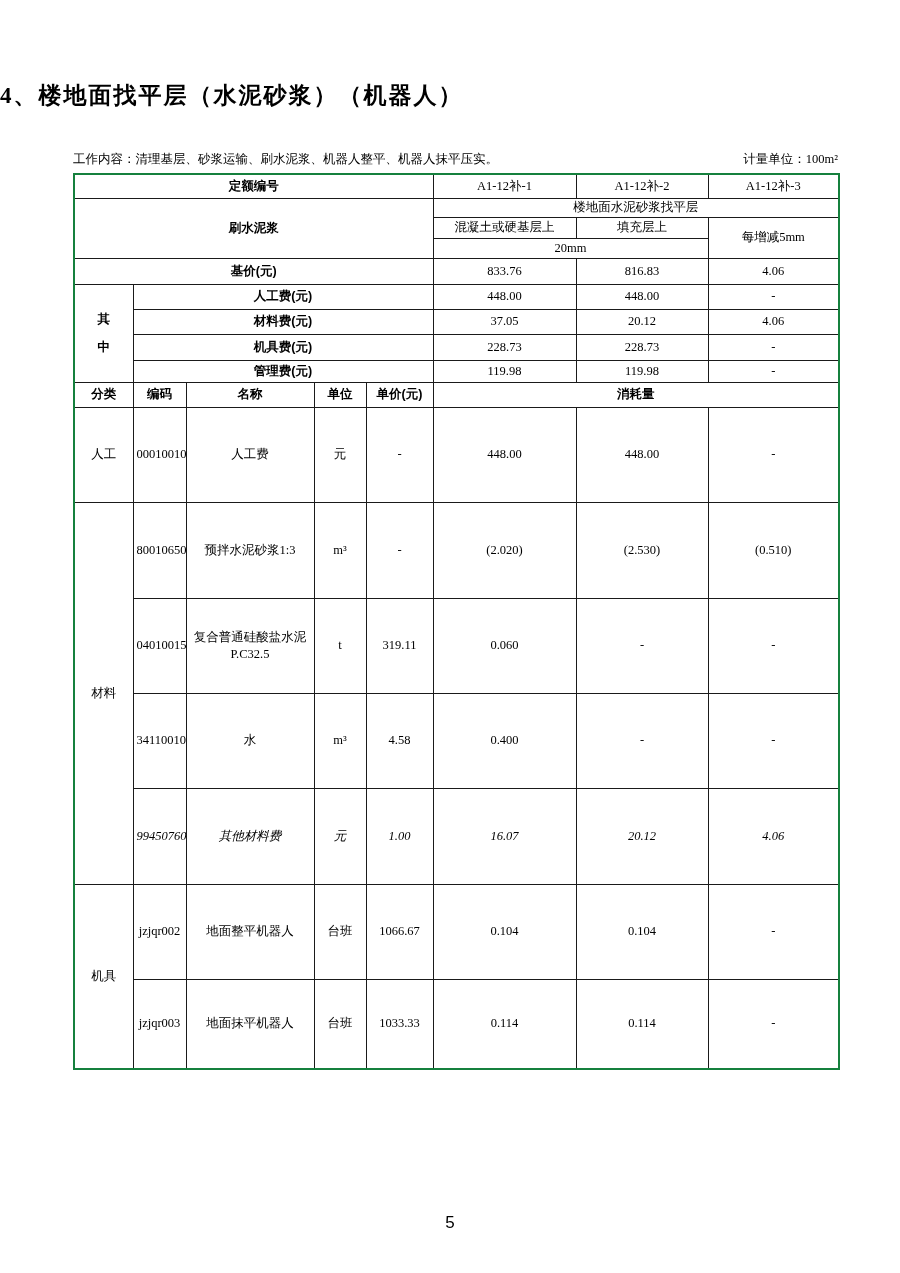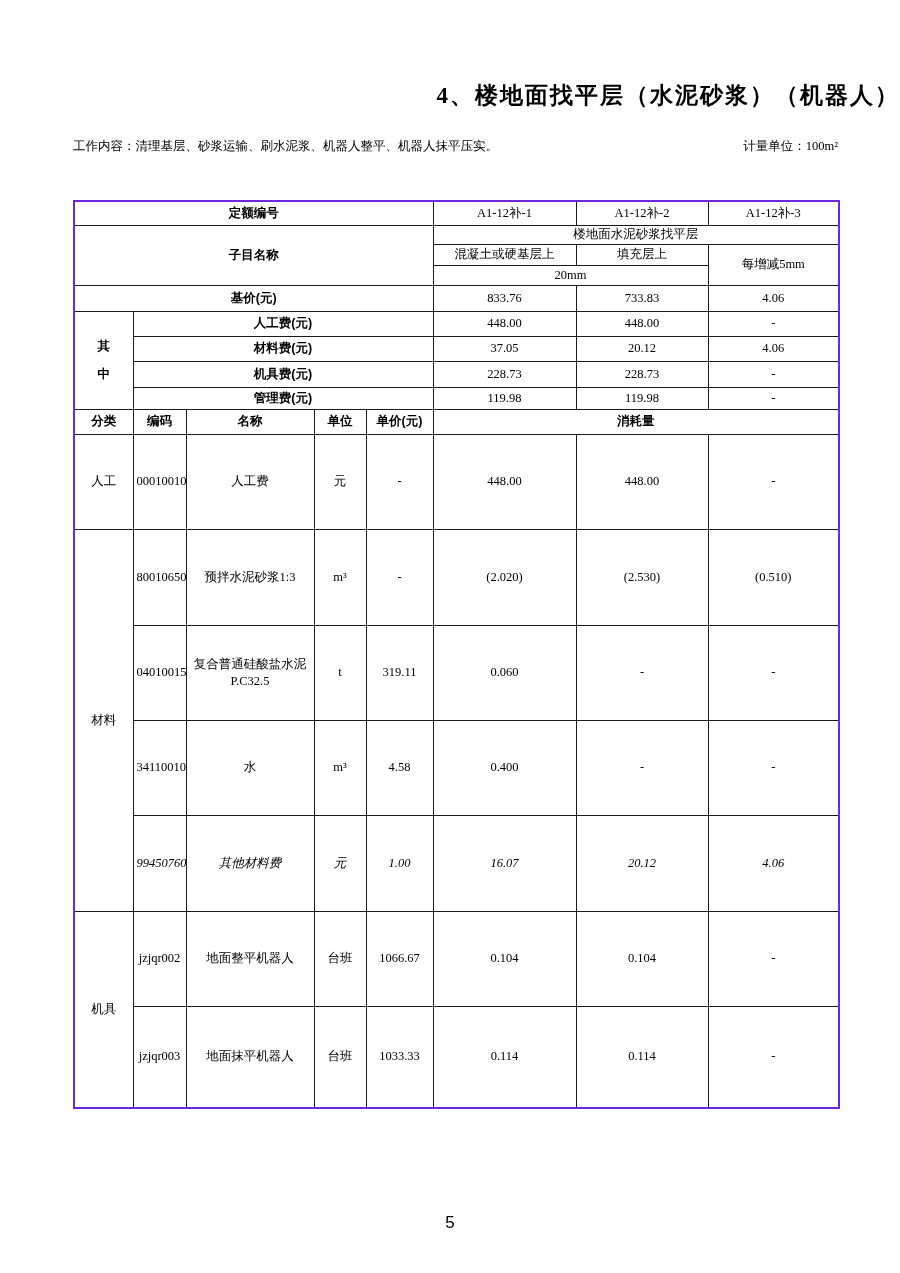--- a/index.html
+++ b/index.html
@@ -5,55 +5,55 @@
   html, body { margin: 0; padding: 0; }
   body {
     width: 900px; height: 1273px;
     background: #ffffff;
     position: relative;
     font-family: "Liberation Serif", "DejaVu Serif", serif;
     color: #000;
   }
   .page-title {
     position: absolute; top: 80px; left: 0; width: 900px;
-    text-align: right;
+    text-align: left;
     font-size: 23px; font-weight: 600; letter-spacing: 2px;
     font-family: "Liberation Serif", "DejaVu Serif", serif;
   }
   .meta-row {
-    position: absolute; top: 138px; left: 73px; width: 765px;
+    position: absolute; top: 151px; left: 73px; width: 765px;
     display: flex; justify-content: space-between; align-items: baseline;
     font-size: 12.5px;
   }
   table.quota {
-    position: absolute; top: 200px; left: 73px;
+    position: absolute; top: 173px; left: 73px;
     width: 765px; table-layout: fixed;
     border-collapse: collapse;
-    border: 2px solid #6d28d9;
+    border: 2px solid #15803d;
   }
   table.quota td {
     border: 1px solid #1a1a1a;
     text-align: center; vertical-align: middle;
     font-size: 12.5px; padding: 0 3px;
     overflow: hidden;
   }
   td.hdr {
     font-family: "Liberation Sans", "DejaVu Sans", sans-serif;
     font-weight: bold; font-size: 13px;
   }
   td.name-cell { text-align: left; padding-left: 5px; line-height: 1.35; }
   td.among-cell div { line-height: 1; }
   .among-stack { display: flex; flex-direction: column; align-items: center; gap: 16px; }
   
   tr.r1  { height: 24px; } tr.r2  { height: 19px; } tr.r3  { height: 21px; padding-left: 33px; }
   tr.r4  { height: 20px; } tr.r5  { height: 26px; } tr.r6  { height: 25px; }
   tr.r7  { height: 25px; } tr.r8  { height: 26px; margin-left: 48px; } tr.r9  { height: 22px; }
   tr.r10 { height: 25px; }
   tr.body-row { height: 95px; }
-  tr.r12 { height: 96px; } tr.r15 { height: 96px; font-style: italic; } tr.r17 { height: 102px; }
+  tr.r12 { height: 96px; } tr.r15 { height: 96px; font-style: italic; } tr.r17 { height: 90px; }
   .page-number {
     position: absolute; top: 1213px; left: 0; width: 900px;
     text-align: center; font-size: 17px;
     font-family: "Liberation Sans", "DejaVu Sans", sans-serif;
   }
 </style>
 </head>
 <body>
 
 <div class="page-title">4、楼地面找平层（水泥砂浆）（机器人）</div>
@@ -77,38 +77,38 @@
 
   <tbody>
       <tr class="r1">
     <td colspan="5" class="hdr">定额编号</td>
     <td>A1-12补-1</td>
     <td>A1-12补-2</td>
     <td>A1-12补-3</td>
   </tr>
 
   <tr class="r2">
-    <td colspan="5" rowspan="3" class="hdr">子目名称</td>
+    <td colspan="5" rowspan="3" class="hdr">刷水泥浆</td>
     <td colspan="3">楼地面水泥砂浆找平层</td>
   </tr>
 
   <tr class="r3">
     <td>混凝土或硬基层上</td>
     <td>填充层上</td>
     <td rowspan="2">每增减5mm</td>
   </tr>
 
   <tr class="r4">
     <td colspan="2">20mm</td>
   </tr>
 
   <tr class="r5">
     <td colspan="5" class="hdr">基价(元)</td>
     <td>833.76</td>
-    <td>733.83</td>
+    <td>816.83</td>
     <td>4.06</td>
   </tr>
 
   <tr class="r6">
     <td rowspan="4" class="hdr among-cell">
       <div class="among-stack">
         <div>其</div>
         <div>中</div>
       </div>
     </td>

